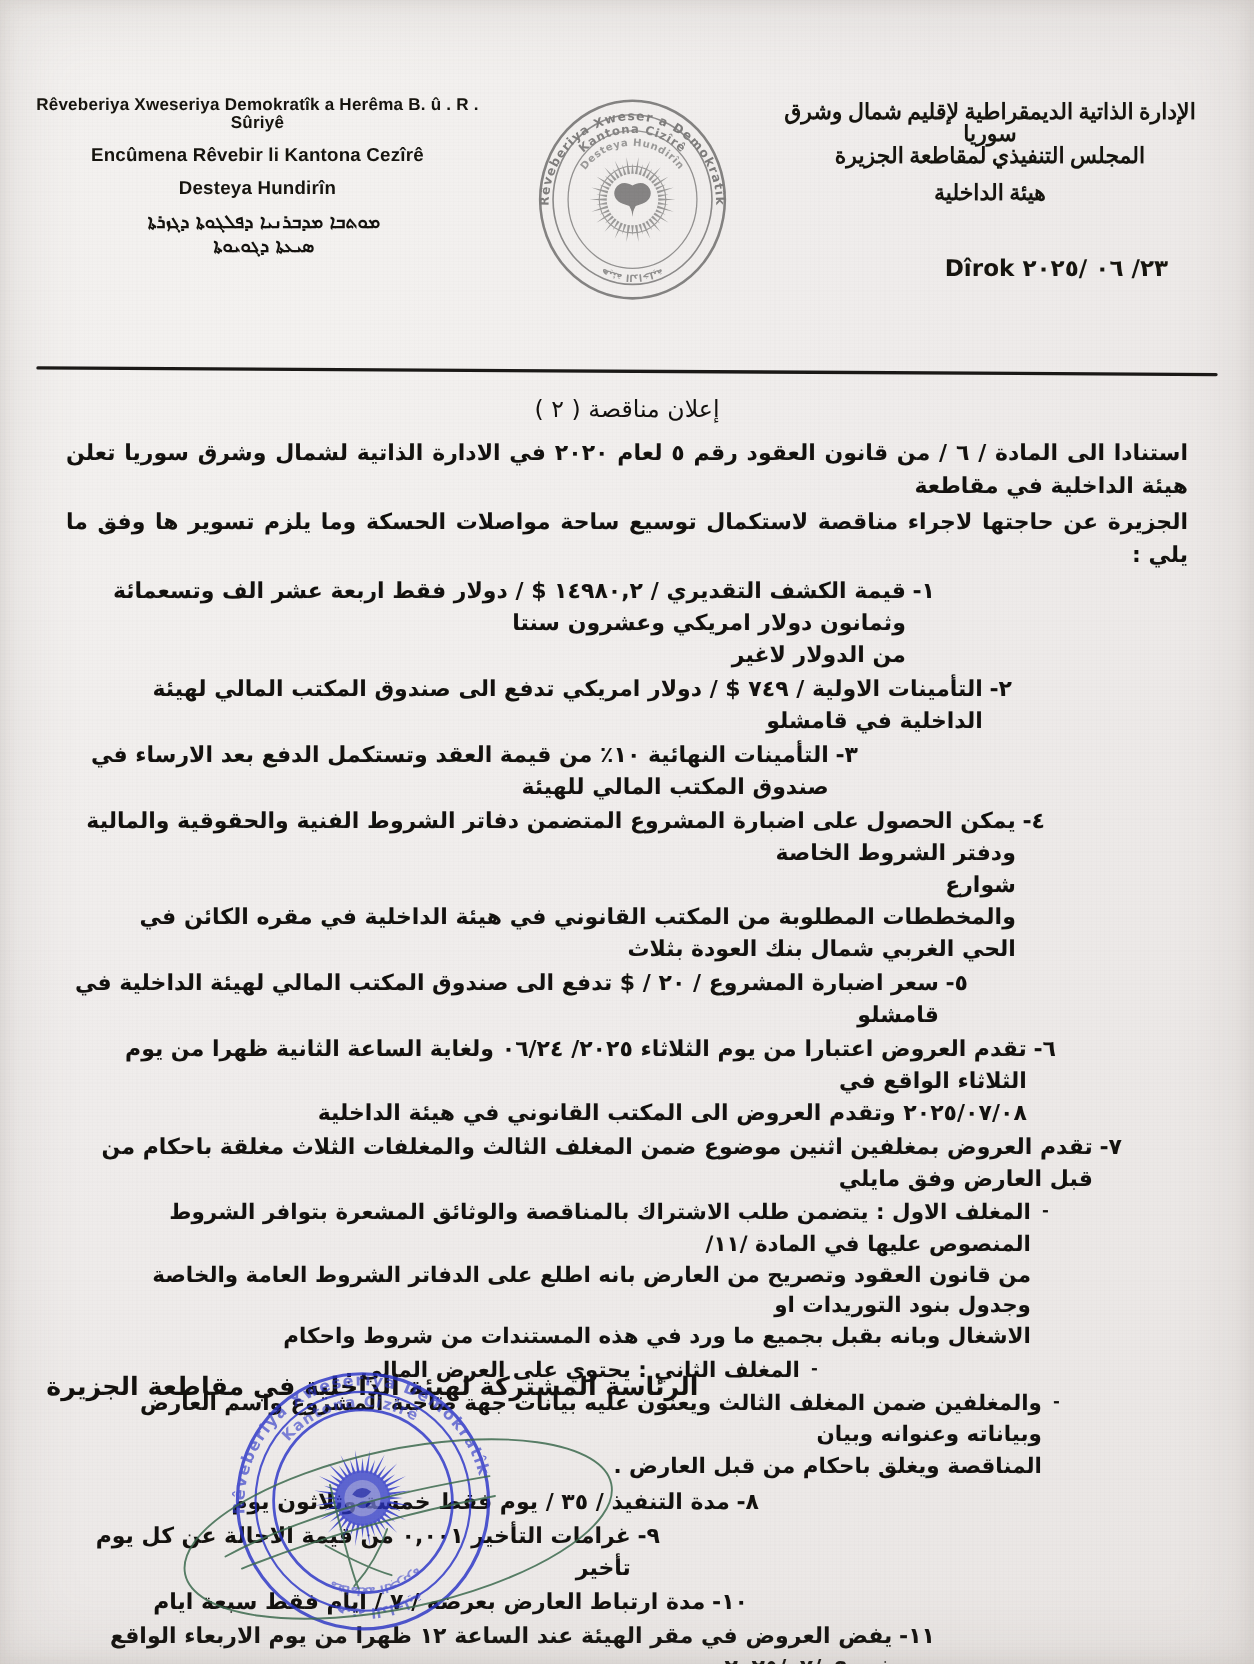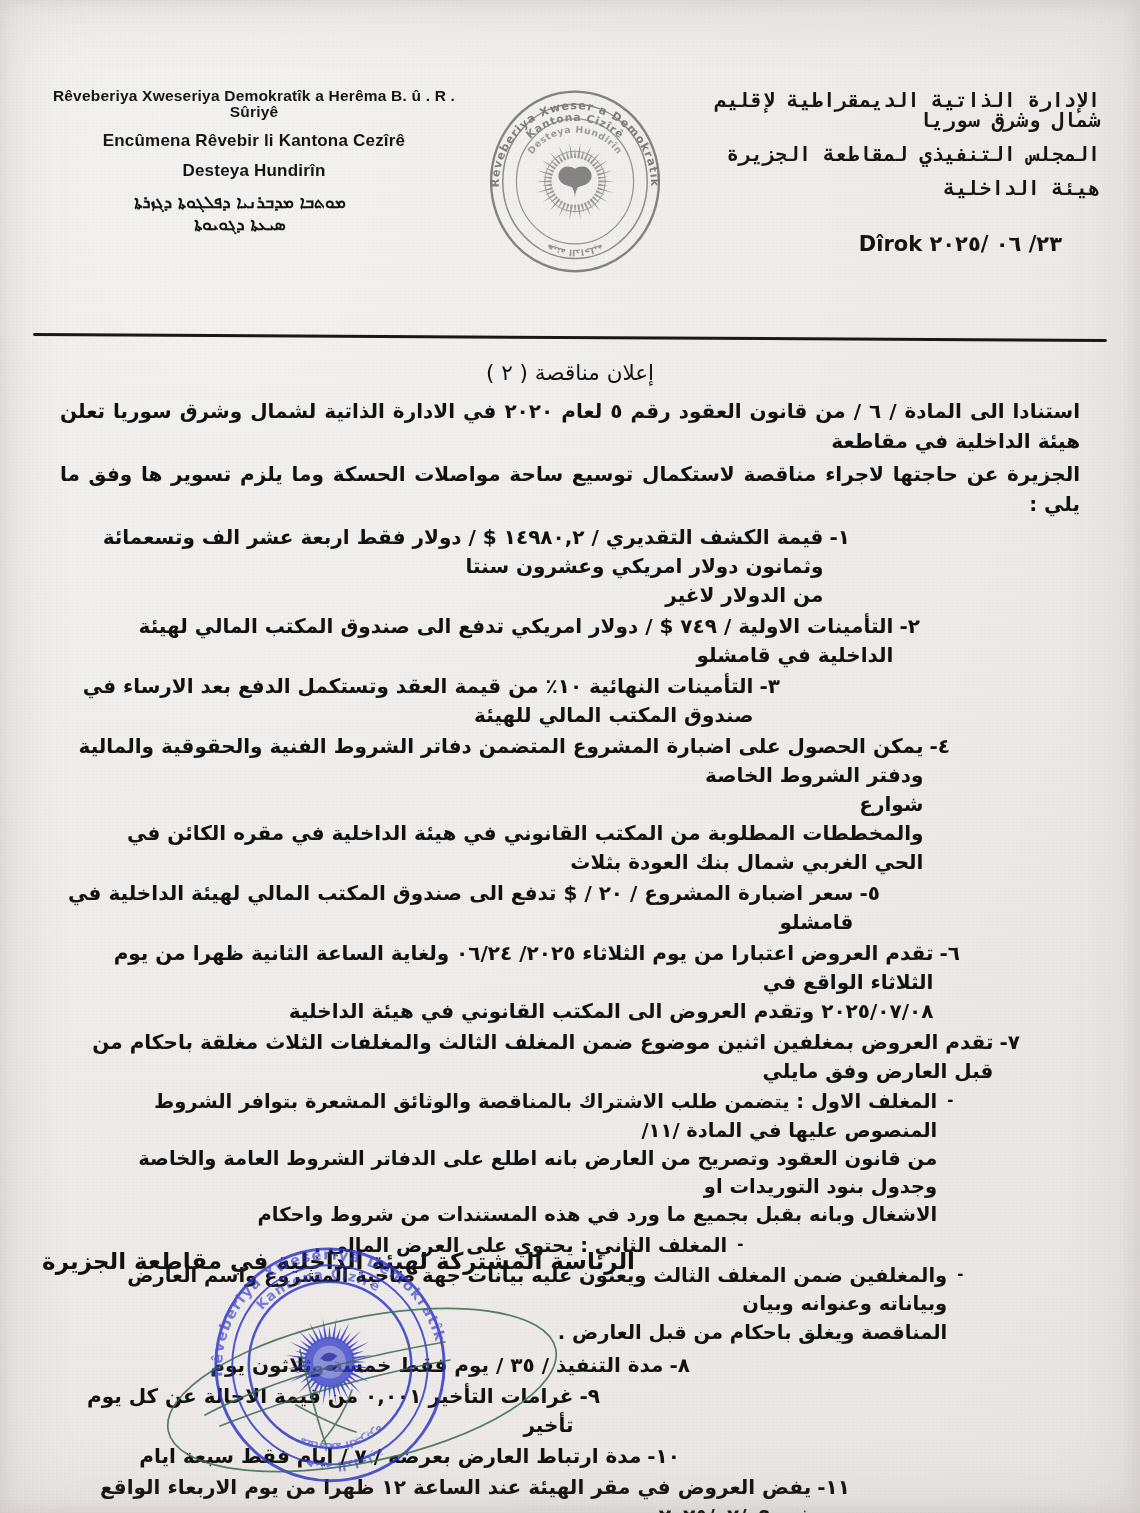--- a/index.html
+++ b/index.html
@@ -26,21 +26,21 @@
     opacity:.75;
   }
   .edge-shadow{
     position:absolute;inset:0;pointer-events:none;
     box-shadow:inset 0 0 70px rgba(120,110,100,.18), inset 0 0 18px rgba(90,80,70,.10);
   }
 
   
   .header{position:absolute;top:0;left:0;width:1140px;height:300px;}
   .hdr-left{
-    position:absolute;left:44px;top:88px;width:420px;
+    position:absolute;left:24px;top:88px;width:420px;
     text-align:center;direction:ltr;
   }
   .hdr-left .ln{
     font-family:"Liberation Sans","DejaVu Sans",sans-serif;
     font-weight:700;color:#17150f;
     letter-spacing:.2px;
   }
   .hdr-left .ln1{font-size:15.5px;line-height:1.0;}
   .hdr-left .ln2{font-size:17px;line-height:1.0;margin-top:13px;}
   .hdr-left .ln3{font-size:17px;line-height:1.0;margin-top:13px;}
@@ -50,26 +50,26 @@
     text-align:center;direction:rtl;
     font-family:"DejaVu Sans","Liberation Sans",sans-serif;
     font-weight:700;color:#15130f;
   }
   .syriac div{font-size:18px;line-height:1.28;white-space:nowrap;}
   .syriac .s2{font-size:17px;}
   .syriac .s3{font-size:17px;}
 
   .hdr-right{
     position:absolute;right:40px;top:92px;width:400px;
-    text-align:right;direction:rtl;
-    font-family:Liberation Mono, monospace;
+    text-align:center;direction:rtl;
+    font-family:Liberation Serif, serif;
     font-weight:700;color:#17150f;
   }
   .hdr-right .a1{font-size:20px;line-height:1.0;}
-  .hdr-right .a2{font-size:20px;line-height:1.0;margin-top:14px;}
+  .hdr-right .a2{font-size:20px;line-height:1.0;}
   .hdr-right .a3{font-size:20px;line-height:1.0;margin-top:14px;letter-spacing:2px;}
   .hdr-date{
     position:absolute;right:78px;top:232px;
     direction:ltr;font-size:21px;font-weight:700;
     font-family:"DejaVu Sans","Liberation Sans",sans-serif;
     color:#17150f;
   }
 
   
   .seal{

